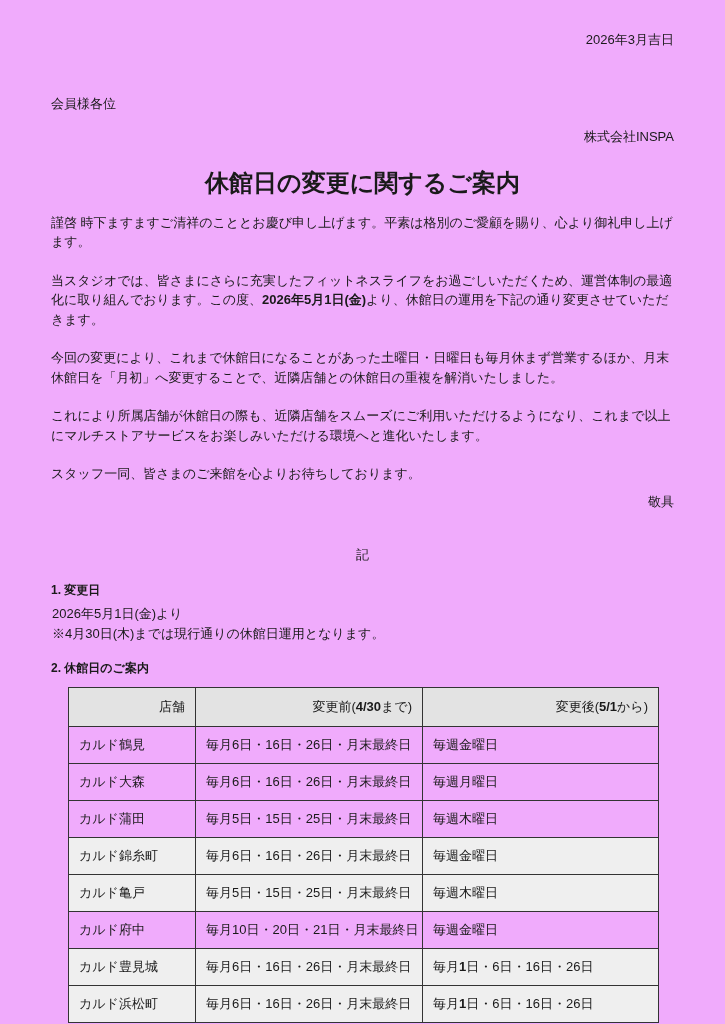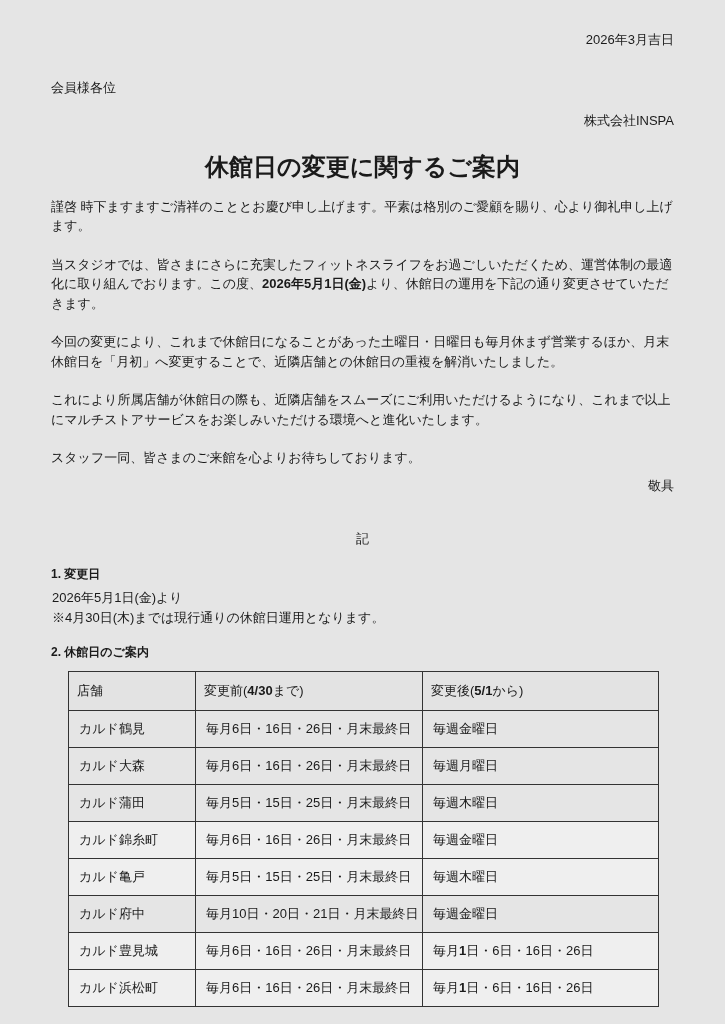--- a/index.html
+++ b/index.html
@@ -1,31 +1,31 @@
 <!DOCTYPE html>
 <html lang="ja"><head>
 <meta charset="utf-8">
 <style>
   html,body{margin:0;padding:0;background:#ffffff;}
   .page{
     position:relative;
     width:725px;height:1024px;
     box-sizing:border-box;
     padding:30px 51px 0 51px;
-    background:#e5e5e5;
+    background:#f0abfc;
     color:var(--text,#1a1a1a);
     font-family:"Liberation Sans",sans-serif;
     font-size:13px;
     line-height:19.5px;
     overflow:hidden;
   }
   .right{text-align:right;}
   .center{text-align:center;}
   .date-line{margin:0;}
-  .recipient{margin-top:28px;}
+  .recipient{margin-top:44px;}
   .company{margin-top:14px;}
   .doc-title{
     margin:22px 0 0 0;
     font-size:24px;
     line-height:28px;
     font-weight:bold;
     text-align:center;
   }
   .para{margin:19px 0 0 0;}
   .para.first{margin-top:16px;}
@@ -47,21 +47,21 @@
     border:1px solid var(--border,#333);
     padding:0 10px;
     vertical-align:middle;
     font-weight:normal;
     overflow:hidden;
     white-space:nowrap;
   }
   .closure-table th{
     height:38px;
     background:var(--header-bg,#e3e3e3);
-    text-align:left;
+    text-align:right;
     padding-left:8px;
   }
   .closure-table td{height:36px;text-align:left;}
   .closure-table tr.shaded td{background:var(--stripe-bg,#efefef);}
   b{font-weight:bold;}
 </style>
 </head>
 <body>
 
 <div class="page" style="--text: #1a1a1a; --header-bg: #e3e3e3; --stripe-bg: #efefef; --border: #333333;">

